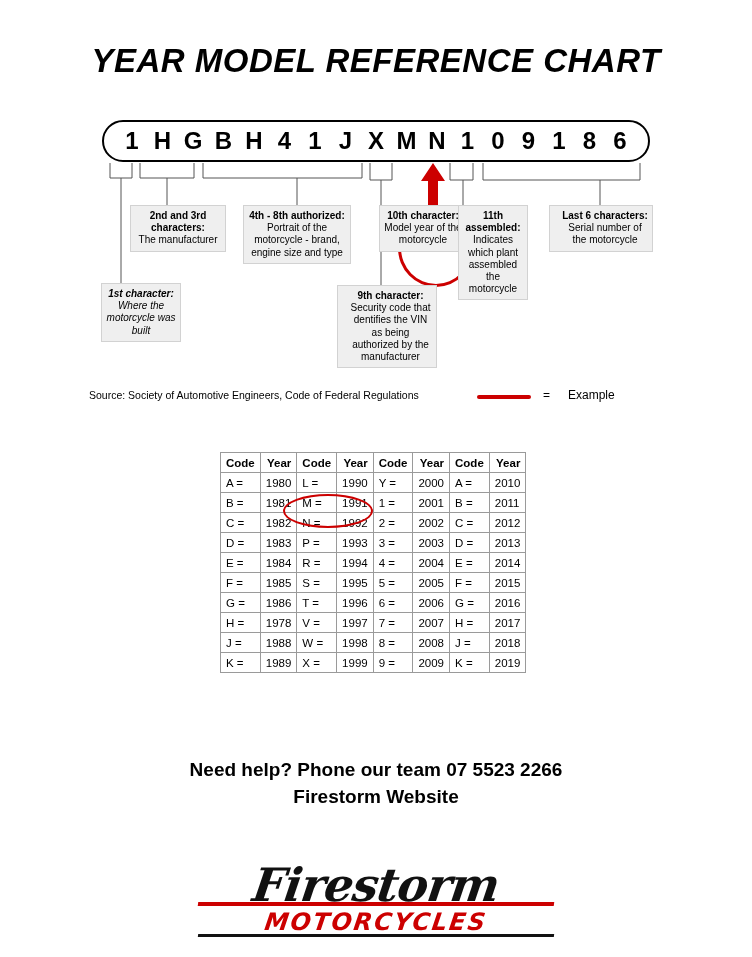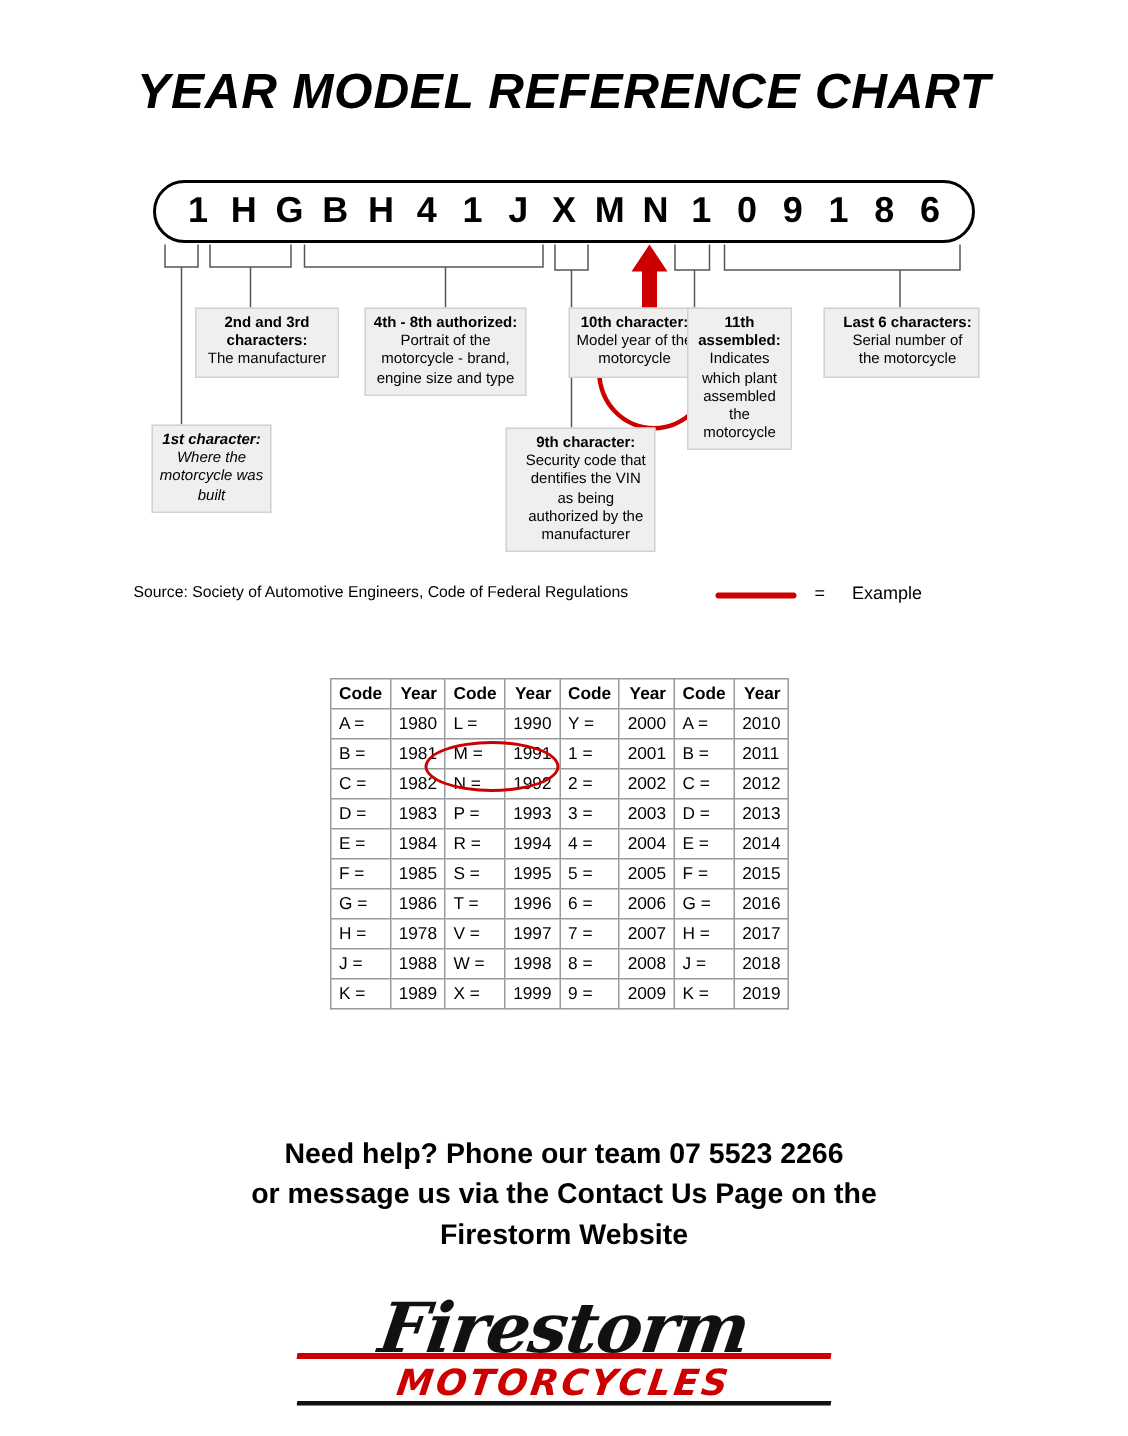--- a/index.html
+++ b/index.html
@@ -429,21 +429,20 @@
       <td class="code">K =</td>
       <td class="year">2019</td>
     </tr>
   </tbody>
 </table>
 
 <div class="oval-table"></div>
 
 <div class="help">
   <div>Need help?  Phone our team 07 5523 2266</div>
-  <div>or message us via the Contact Us Page on the</div>
   <div>Firestorm Website</div>
 </div>
 
 <div class="logo">
   <div class="logo-word">Firestorm</div>
   <div class="logo-bar-top"></div>
   <div class="logo-sub">MOTORCYCLES</div>
   <div class="logo-bar-bot"></div>
 </div>
 

